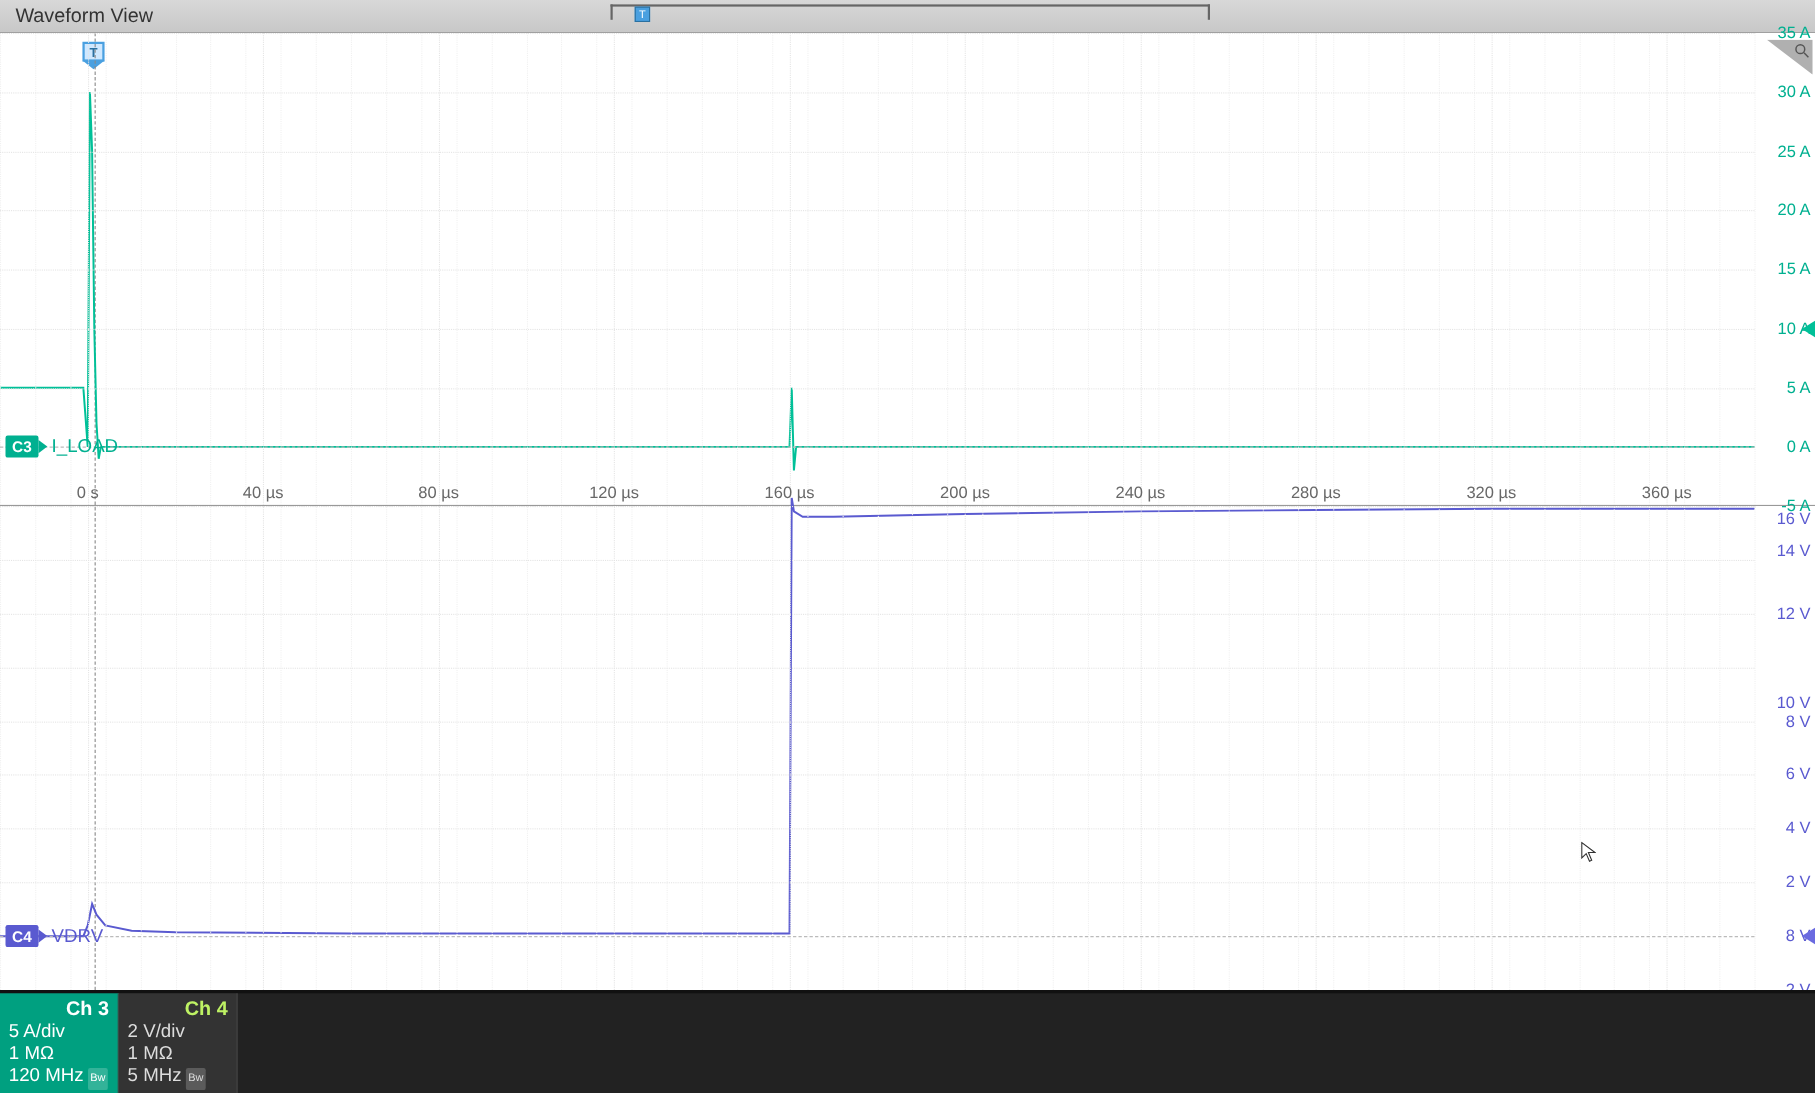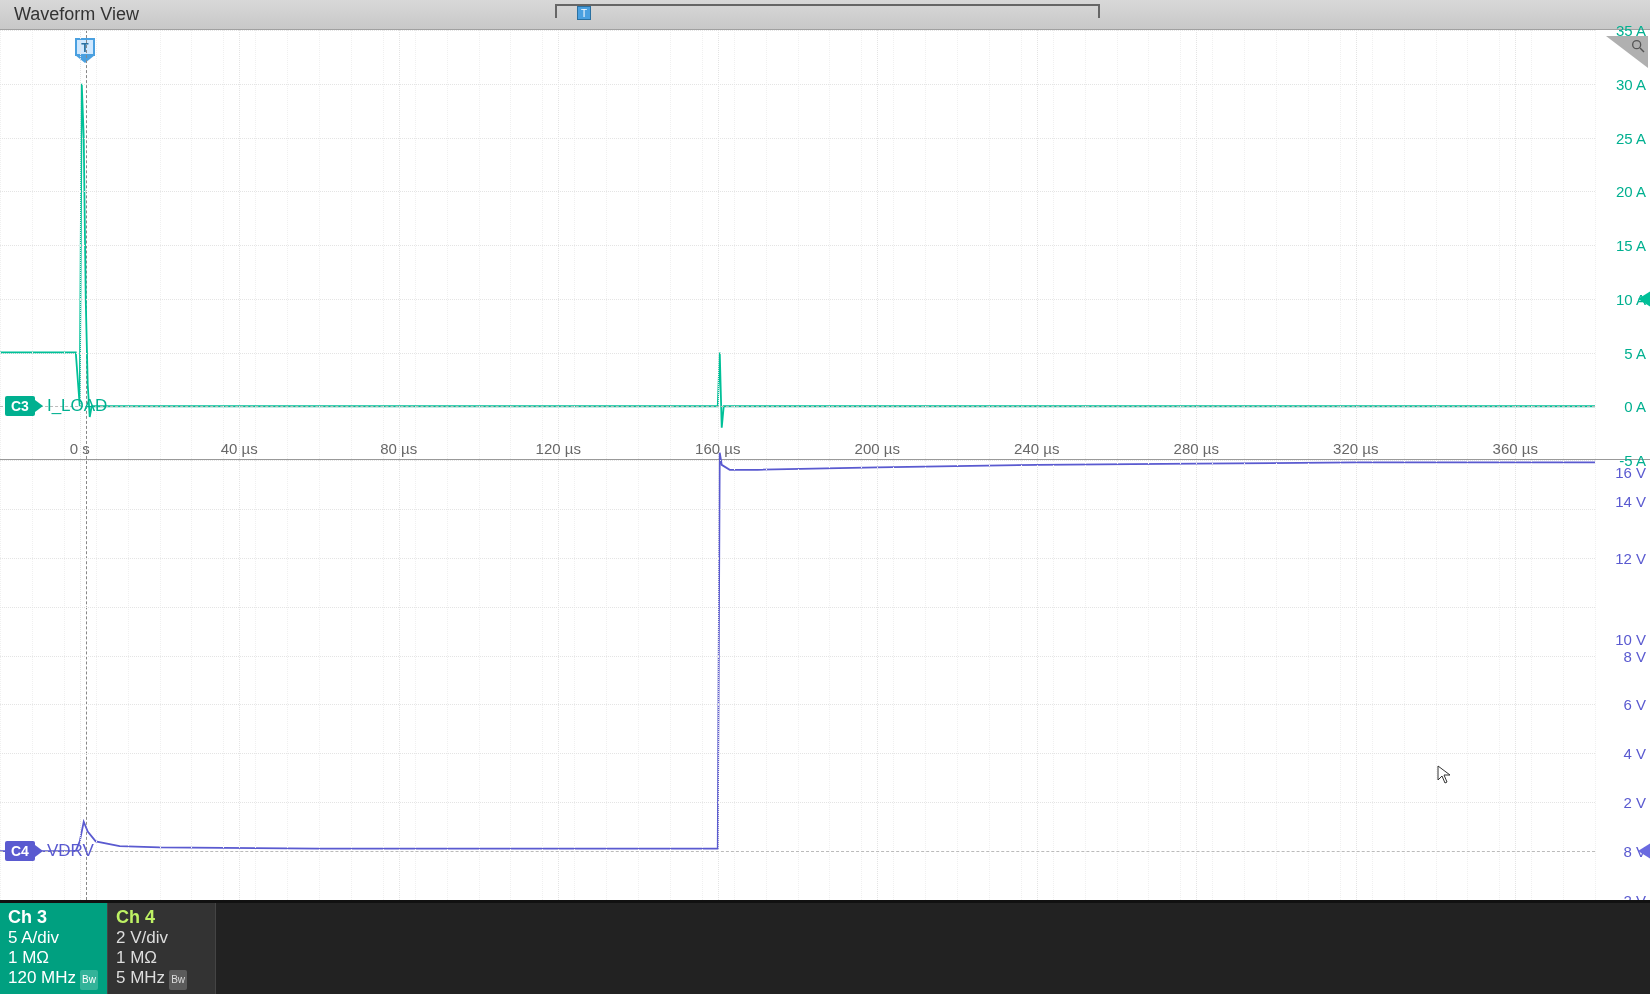--- a/index.html
+++ b/index.html
@@ -194,21 +194,21 @@
     height: 92px;
     margin: 0;
     border-right: 1px solid #444;
     padding: 4px 8px;
     color: #fff;
     font-size: 17px;
     cursor: pointer;
   }
   .chan-card.ch3 { background:#00a080; }
   .chan-card.ch4 { background:#333; color:#ddd; }
-  .chan-card .hdr { font-weight:600; font-size:18px; color:#fff; }
+  .chan-card .hdr { font-weight:600; font-size:18px; color:#fff;text-align:right; }
   .chan-card.ch4 .hdr { color:#bef264; }
   .chan-card .row { line-height:20px; }
   .chan-card .bw { display:flex; align-items:baseline; gap:4px;}
   .chan-card .bw-badge { font-size:10px; background:#ffffff33; padding:0 2px; border-radius:2px;}
 
   .cursor-pointer {
     position:absolute;
     width:14px;height:20px;
     pointer-events:none;
   }

